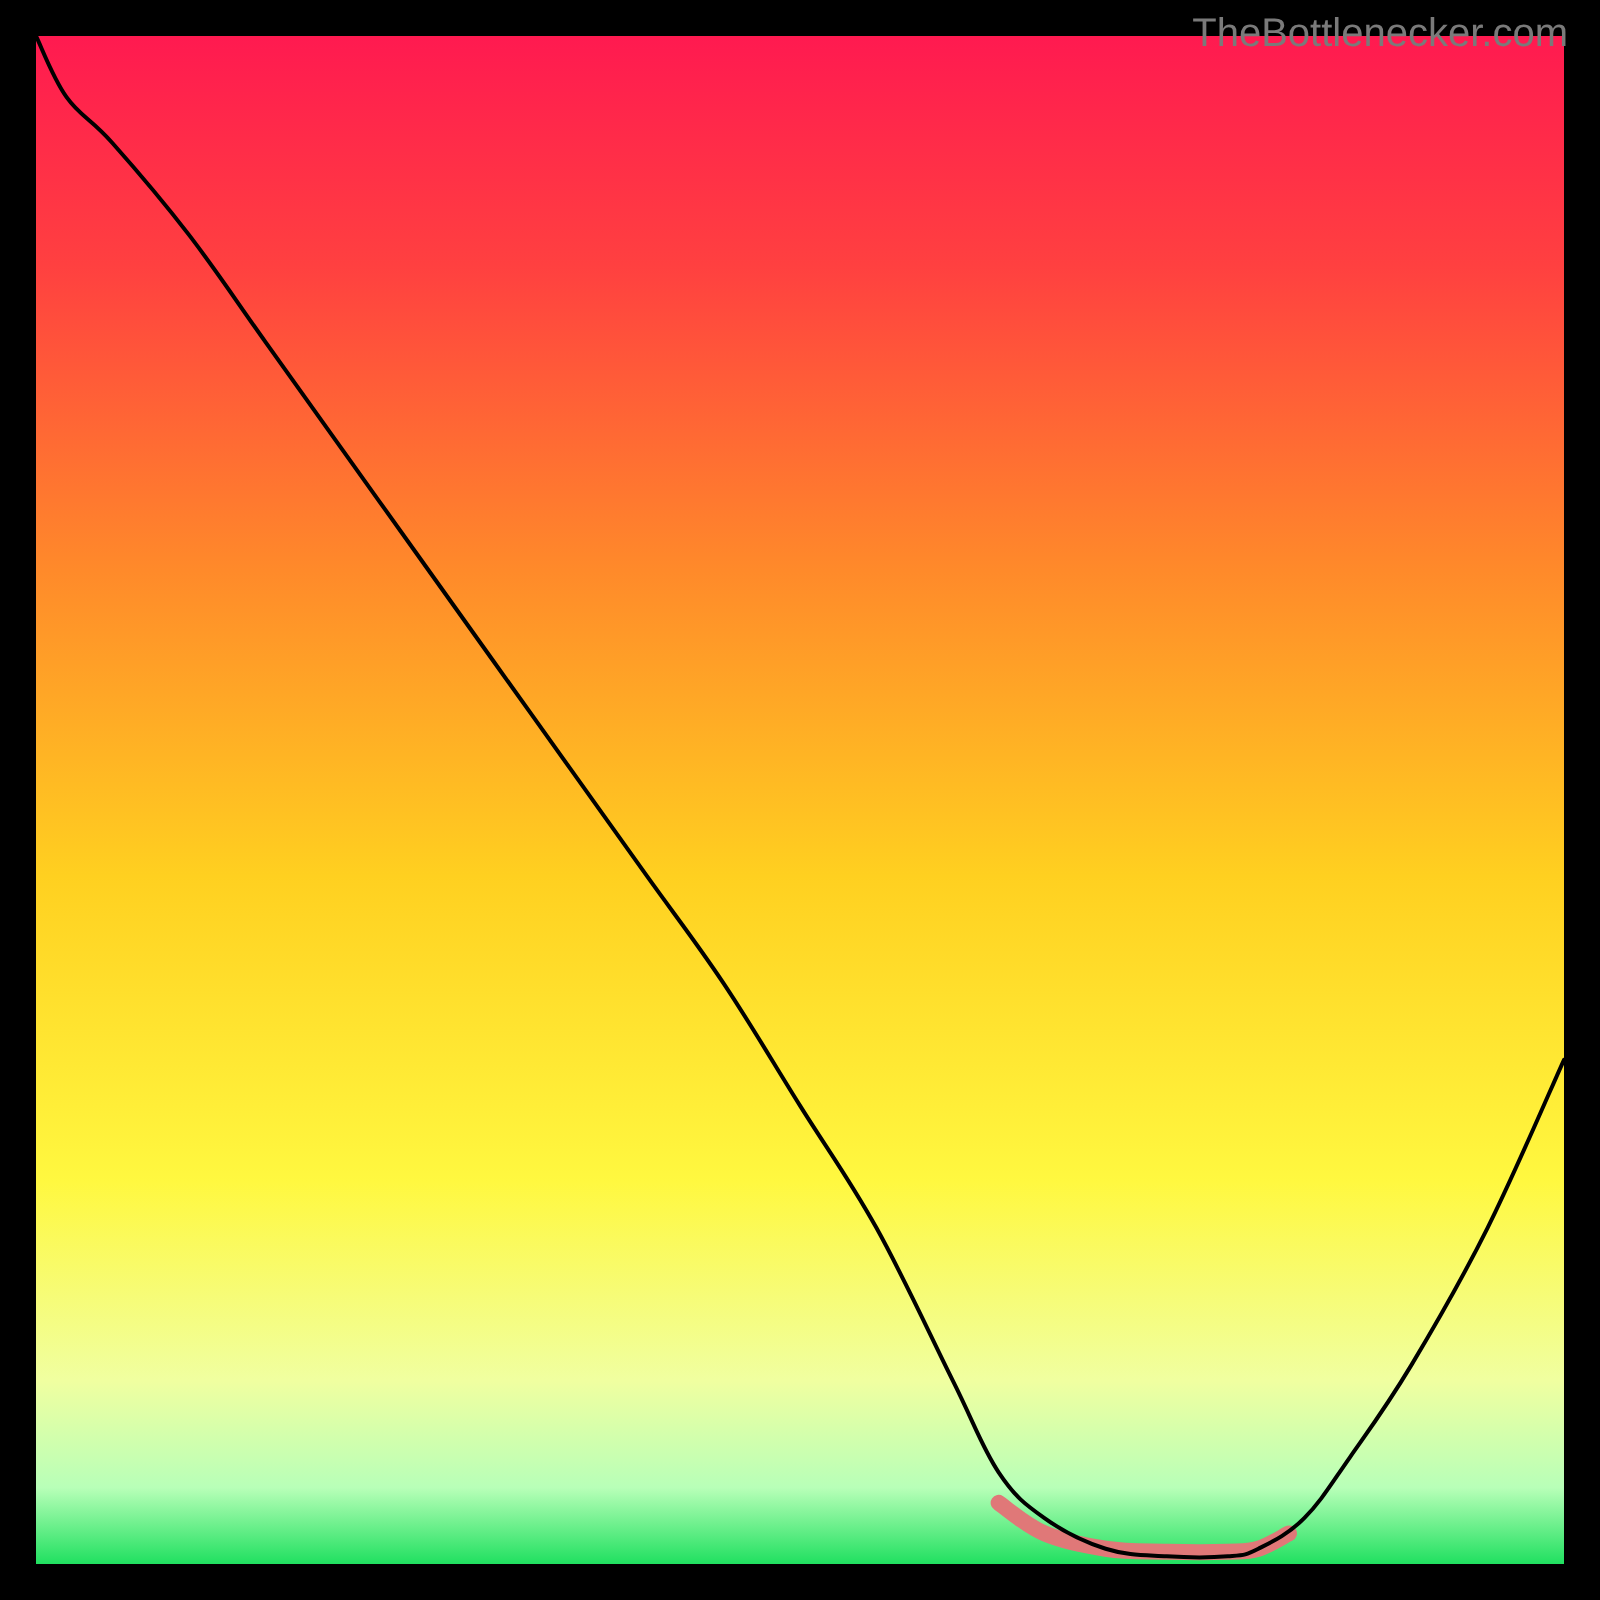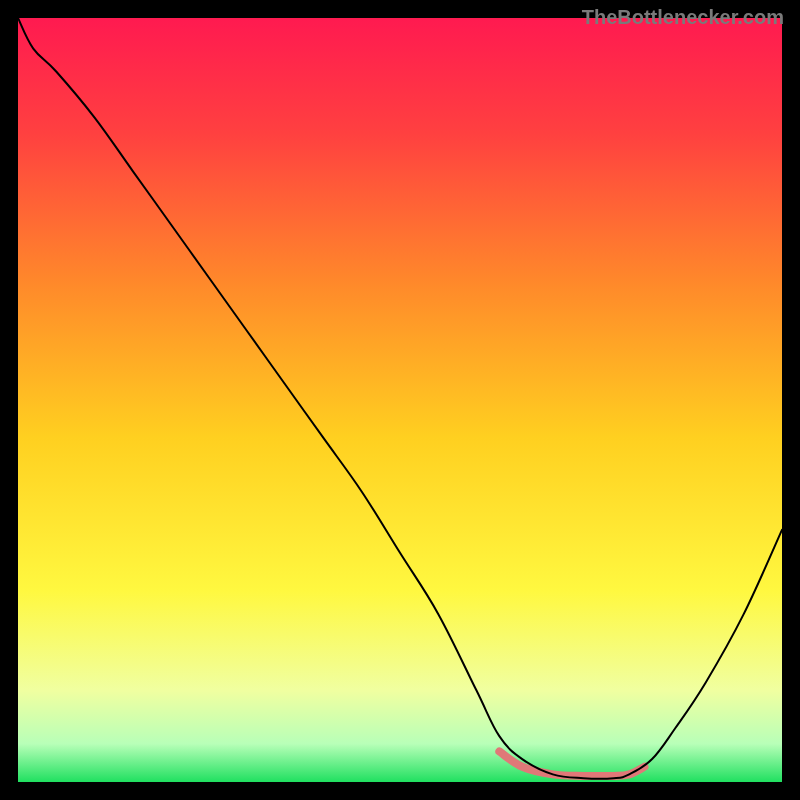--- a/index.html
+++ b/index.html
@@ -1,17 +1,17 @@
 <!DOCTYPE html>
 <html><head>
 <meta charset="utf-8">
 <style>
   * { margin: 0; padding: 0; box-sizing: border-box; }
   body { width: 800px; height: 800px; background: #000; position: relative; font-family: Arial, sans-serif; }
-  .watermark { position: absolute; top: 6px; right: 16px; color: #7a7a7a; font-size: 20px; font-weight: 700; z-index: 10; }
+  .watermark { position: absolute; top: 6px; right: 16px; color: #7a7a7a; font-size: 20px; font-weight: 400; z-index: 10; }
   .plot-area { position: absolute; left: 18px; top: 18px; width: 764px; height: 764px; }
   .gradient-bg { position: absolute; left: 0; top: 0; width: 100%; height: 100%; }
   .curve-layer { position: absolute; left: 0; top: 0; width: 100%; height: 100%; }
 </style>
 </head>
 <body>
 
 <div class="watermark">TheBottlenecker.com</div>
 
 <div class="plot-area">

